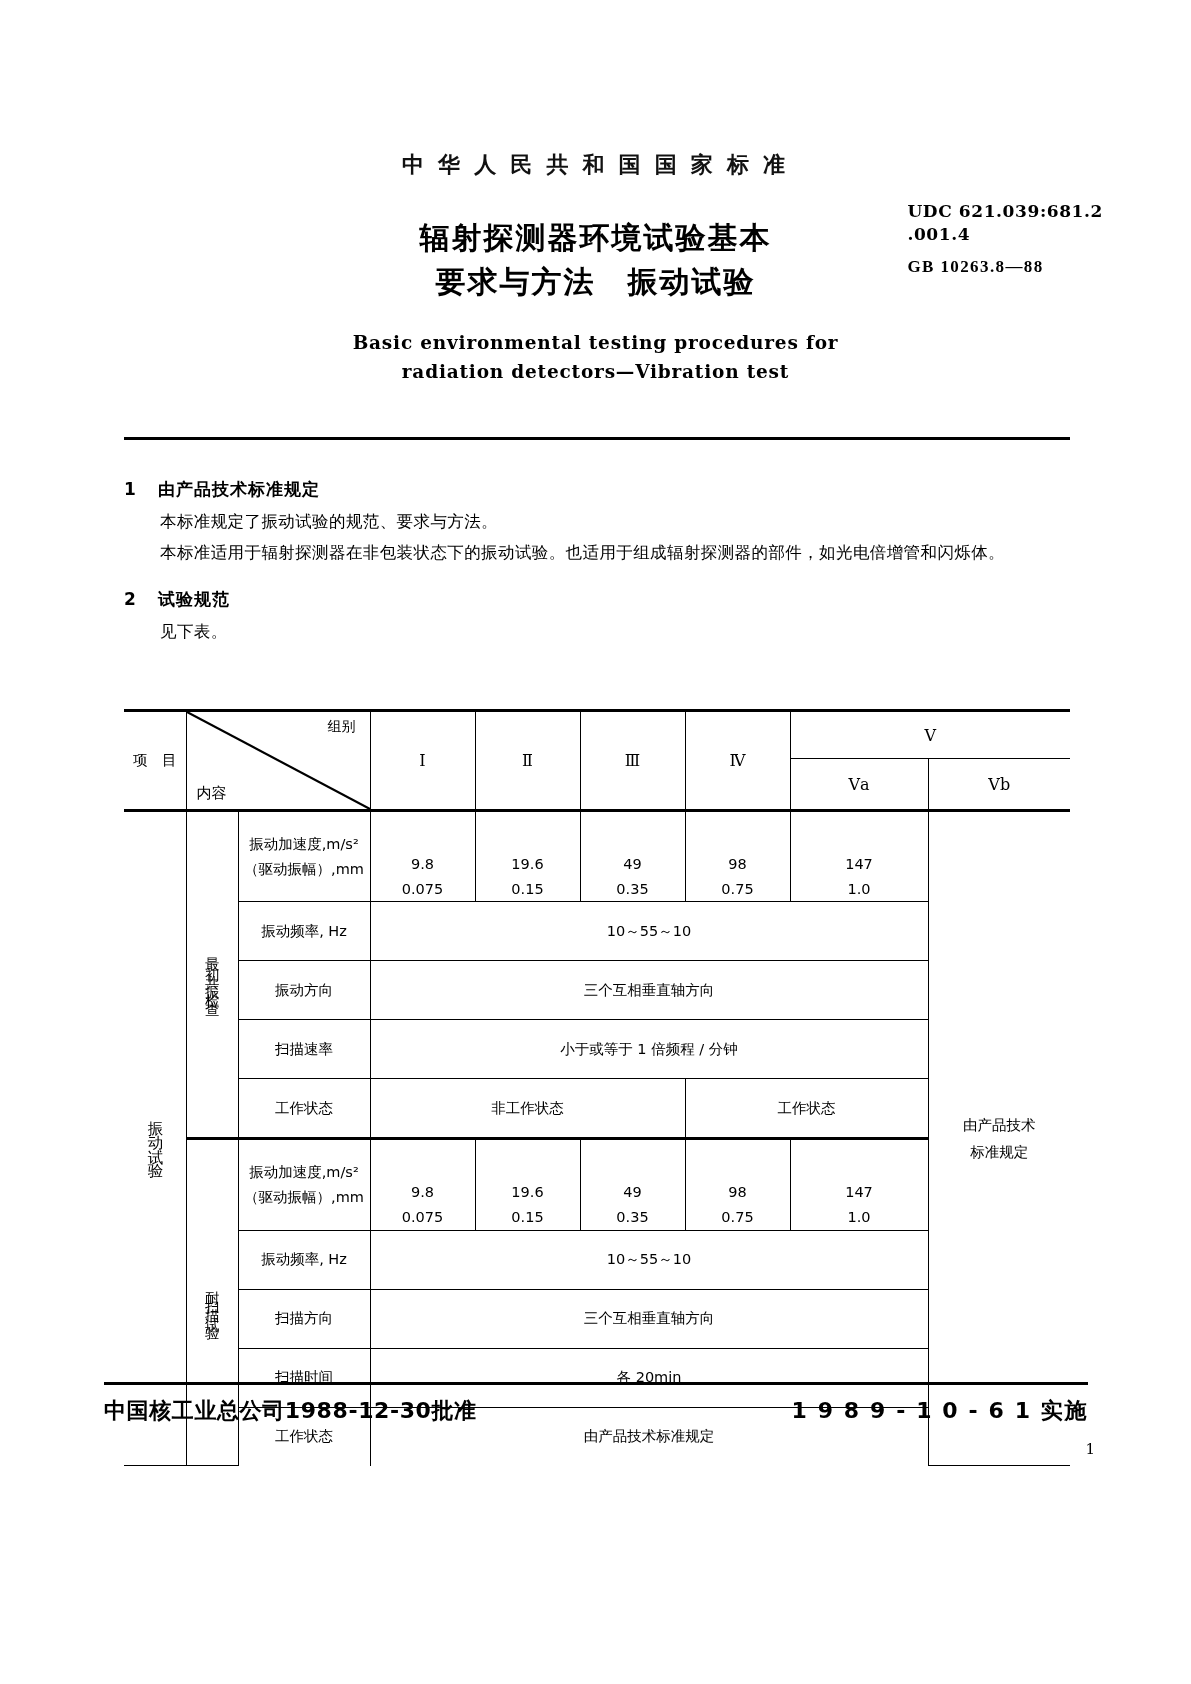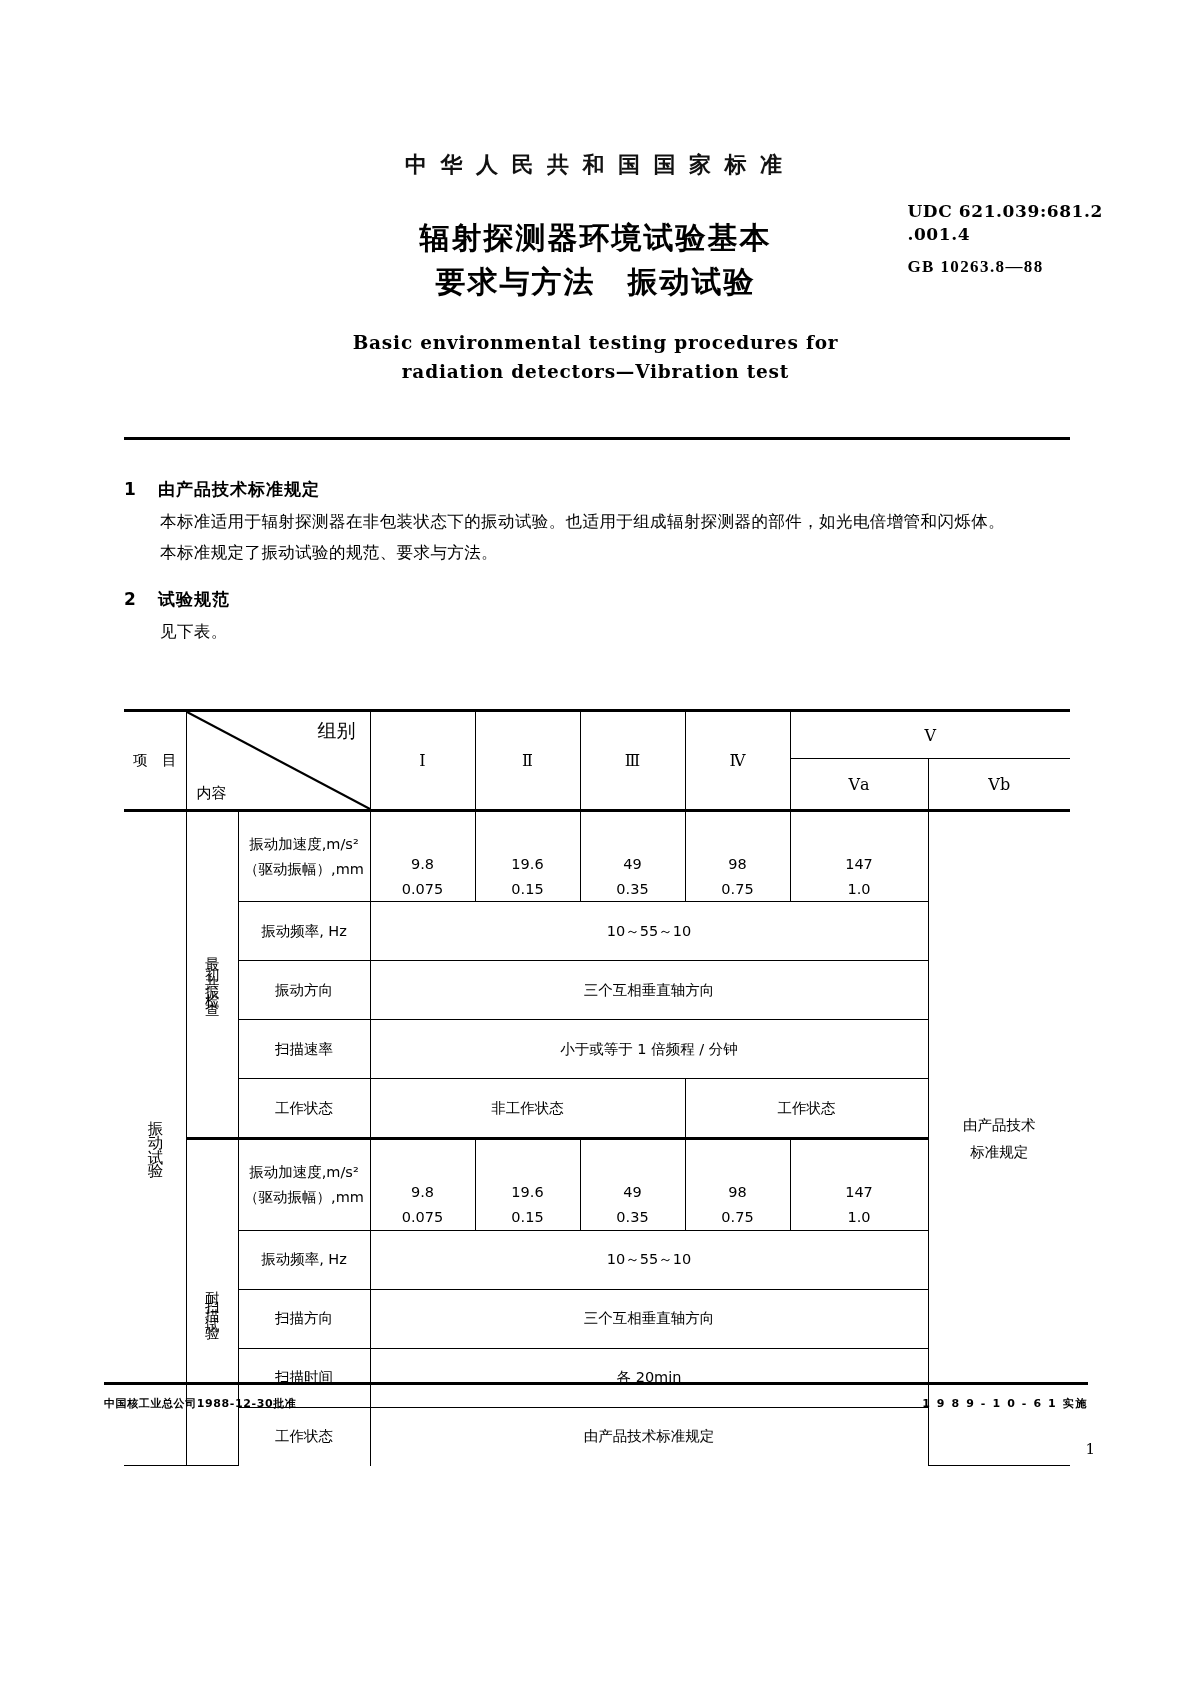--- a/index.html
+++ b/index.html
@@ -27,21 +27,21 @@
   .masthead {
     position: absolute;
     left: 0; top: 150px;
     width: 1191px;
     text-align: center;
   }
   .nation-line {
     font-size: 22px;
     font-weight: 700;
     letter-spacing: 4px;
-    font-family: Liberation Serif, serif;
+    font-family: Liberation Sans, sans-serif;
     color: #111;
   }
   .title-zh {
     margin-top: 36px;
     font-size: 30px;
     font-weight: 700;
     letter-spacing: 2px;
     line-height: 1.45;
     color: #000;
   }
@@ -182,39 +182,39 @@
   .diag .dl {
     position: absolute;
     left: 0; top: 0;
     width: 100%; height: 100%;
     pointer-events: none;
   }
   .diag .zubie {
     position: absolute;
     right: 14px;
     top: 6px;
-    font-size: 19px;
+    font-size: 14px;
   }
   .diag .neirong {
     position: absolute;
     left: 10px;
     bottom: 6px;
     font-size: 15px;
   }
 
   
   .footer {
     position: absolute;
     left: 104px;
     top: 1396px;
     width: 984px;
     display: flex;
     justify-content: space-between;
     align-items: flex-start;
-    font-size: 11px;
+    font-size: 22px;
     font-weight: 700;
     letter-spacing: 0.6px;
     gap: 32px;
   }
   .footer .right { letter-spacing: 1.6px; }
   .pagenum {
     position: absolute;
     right: 96px;
     top: 1440px;
     font-size: 15px;
@@ -245,22 +245,22 @@
   </div>
 
   <div class="rule-top"></div>
 
   <div class="body">
 
     <div class="clause">
       <span class="num">1</span>
       <span class="heading">由产品技术标准规定</span>
     </div>
+    <div class="para">本标准规定了振动试验的规范、要求与方法。</div>
     <div class="para">本标准适用于辐射探测器在非包装状态下的振动试验。也适用于组成辐射探测器的部件，如光电倍增管和闪烁体。</div>
-    <div class="para">本标准规定了振动试验的规范、要求与方法。</div>
 
     <div class="gap"></div>
 
     <div class="clause">
       <span class="num">2</span>
       <span class="heading">试验规范</span>
     </div>
     <div class="para">见下表。</div>
   </div>
 

